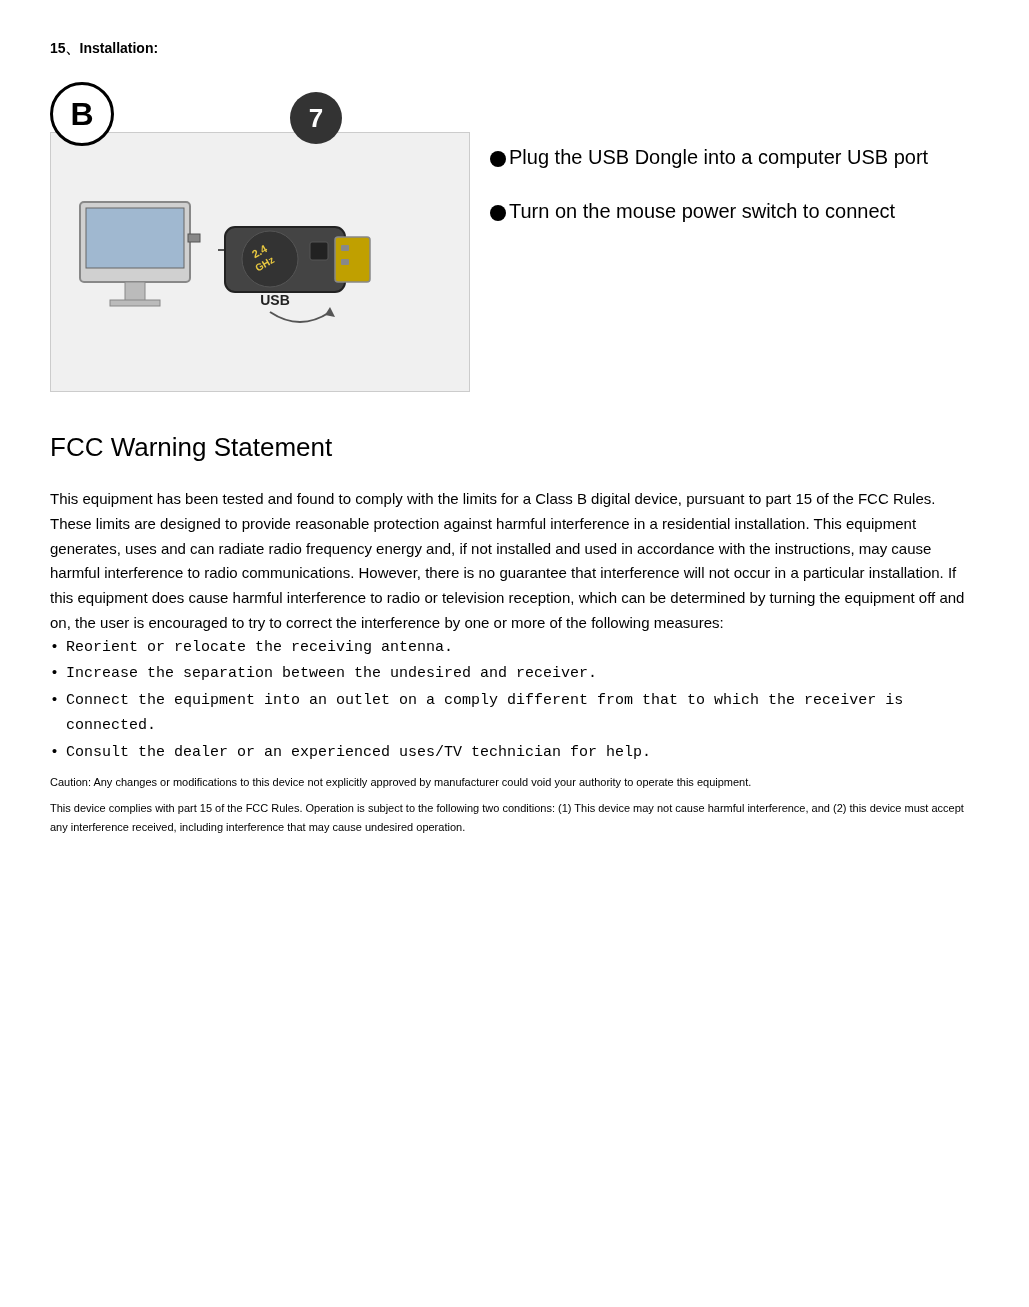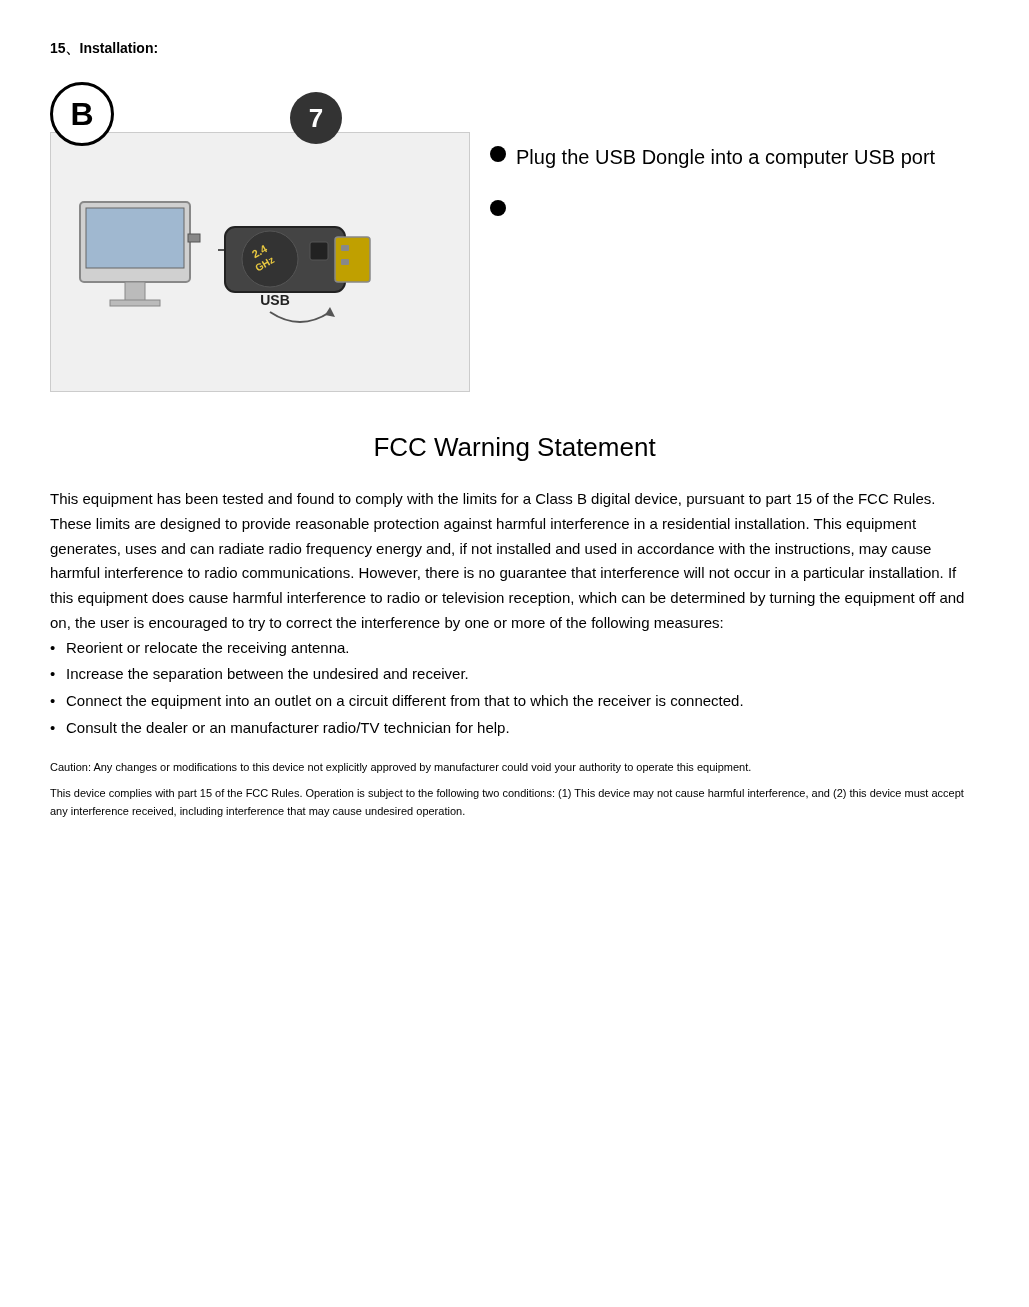--- a/index.html
+++ b/index.html
@@ -89,23 +89,23 @@
       height: 240px;
     }
 
     .instructions-panel {
       flex: 1;
       padding-top: 60px;
     }
 
     .instruction-item {
       display: flex;
-      align-items: flex-start;
+      align-items: center;
       margin-bottom: 24px;
-      gap: 10px;
+      gap: 3px;
     }
 
     .bullet-dot {
       width: 16px;
       height: 16px;
       border-radius: 50%;
       background: #000;
       flex-shrink: 0;
       margin-top: 4px;
     }
@@ -113,34 +113,35 @@
     .instruction-text {
       font-size: 20px;
       line-height: 1.5;
     }
 
     .fcc-section {
       margin-top: 20px;
     }
 
     .fcc-title {
-      text-align: center;
+      text-align: left;
       font-size: 26px;
       font-weight: normal;
       margin-bottom: 24px;
     }
 
     .fcc-body {
       font-size: 15px;
       line-height: 1.65;
     }
 
     .fcc-bullet-list {
       list-style: none;
-      margin-bottom: 17px;
+      margin-bottom: 8px;
+      font-family: Liberation Mono, monospace;
     }
 
     .fcc-bullet-list li {
       font-size: 15px;
       line-height: 1.65;
       padding-left: 16px;
       position: relative;
       margin-bottom: 2px;
     }
 
@@ -213,36 +214,37 @@
 
   <div class="instructions-panel">
 
     <div class="instruction-item">
       <div class="bullet-dot"></div>
       <span class="instruction-text">Plug  the  USB  Dongle  into  a computer USB port</span>
     </div>
 
     <div class="instruction-item">
       <div class="bullet-dot"></div>
+      <span class="instruction-text">Turn on the mouse power switch to connect</span>
     </div>
 
   </div>
 </div>
 
 <div class="fcc-section">
 
   <h2 class="fcc-title">FCC Warning Statement</h2>
 
   <p class="fcc-body">This equipment has been tested and found to comply with the limits for a Class B digital device, pursuant to part 15 of the FCC Rules. These limits are designed to provide reasonable protection against harmful interference in a residential installation. This equipment generates, uses and can radiate radio frequency energy and, if not installed and used in accordance with the instructions, may cause harmful interference to radio communications. However, there is no guarantee that interference will not occur in a particular installation. If this equipment does cause harmful interference to radio or television reception, which can be determined by turning the equipment off and on, the user is encouraged to try to correct the interference by one or more of the following measures:</p>
 
   <ul class="fcc-bullet-list">
     <li>Reorient or relocate the receiving antenna.</li>
     <li>Increase the separation between the undesired and receiver.</li>
-    <li>Connect the equipment into an outlet on a circuit different from that to which the receiver is connected.</li>
-    <li>Consult the dealer or an manufacturer radio/TV technician for help.</li>
+    <li>Connect the equipment into an outlet on a comply different from that to which the receiver is connected.</li>
+    <li>Consult the dealer or an experienced uses/TV technician for help.</li>
   </ul>
 
   <p class="fcc-para">Caution: Any changes or modifications to this device not explicitly approved by manufacturer could void your authority to operate this equipment.</p>
 
   <p class="fcc-para">This device complies with part 15 of the FCC Rules. Operation is subject to the following two conditions: (1) This device may not cause harmful interference, and (2) this device must accept any interference received, including interference that may cause undesired operation.</p>
 
 
 </div>
 
 </body></html>

